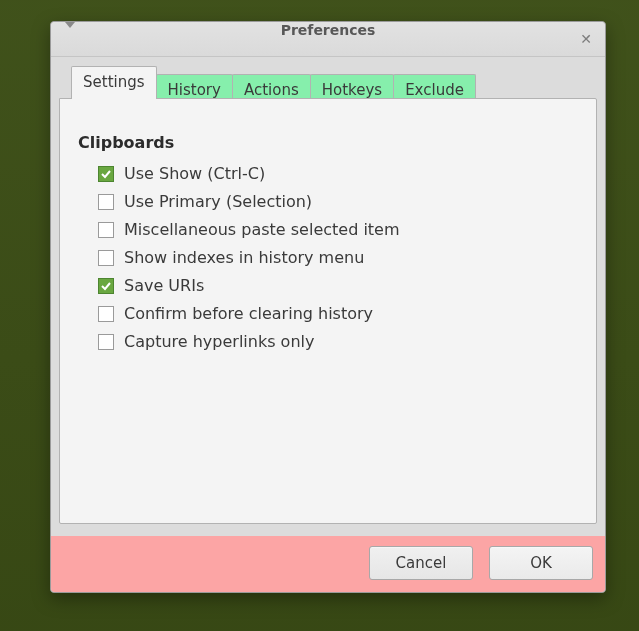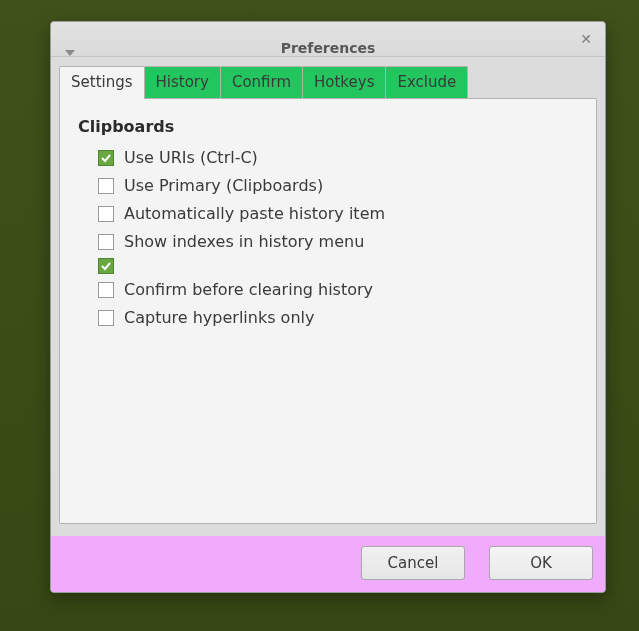--- a/index.html
+++ b/index.html
@@ -31,21 +31,21 @@
     border-radius: 4px;
     box-shadow:
       0 6px 18px rgba(0,0,0,0.35),
       inset 0 1px 0 rgba(255,255,255,0.35);
     display: flex;
     flex-direction: column;
   }
   .titlebar {
     height: 34px;
     display: flex;
-    align-items: flex-end;
+    align-items: flex-start;
     background: linear-gradient(to bottom, #e2e2e2, #dadada);
     border-bottom: 1px solid #c5c5c5;
     border-radius: 4px 4px 0 0;
     position: relative;
     flex: 0 0 auto;
   }
   .titlebar .menu-arrow {
     width: 0; height: 0;
     border-left: 5px solid transparent;
     border-right: 5px solid transparent;
@@ -73,48 +73,49 @@
     font-size: 14px;
     color: #7c7c7c;
     cursor: pointer;
     border-radius: 2px;
   }
   .tabs {
     display: flex;
     padding: 8px 8px 0 8px;
     background: #dcdcdc;
     flex: 0 0 auto;
+    margin-left: 12px;
   }
   .tab {
     padding: 6px 11px 7px 11px;
     font-size: 15px;
     color: #3a3a3a;
-    background: #22c55e;
+    background: #86efac;
     border: 1px solid #b2b2b2;
     border-bottom: none;
     border-radius: 2px 2px 0 0;
     margin-right: -1px;
     cursor: pointer;
     position: relative;
-    top: 1px;
+    top: 9px;
   }
   .tab.active {
     background: #f4f4f4;
     border-color: #b2b2b2;
     z-index: 2;
     top: 1px;
     padding-bottom: 8px;
   }
   .tabpage {
     margin: 0 8px 12px 8px;
     flex: 1 1 auto;
     background: #f4f4f4;
     border: 1px solid #b2b2b2;
     border-radius: 0 2px 2px 2px;
-    padding: 14px 18px;
+    padding: 30px 18px;
     position: relative;
   }
   .section-title {
     font-weight: 700;
     color: #2c2c2c;
     margin: 4px 0 10px 0;
     font-size: 16px;
   }
   .section-title.second { margin-top: 18px; }
   .checkrow {
@@ -145,22 +146,22 @@
     background: #69a740;
     border-color: #4d8530;
   }
   .checkbox.checked svg { display: block; }
   .checkbox svg { display: none; width: 10px; height: 10px; }
   .buttonbar {
     flex: 0 0 auto;
     padding: 10px 12px 12px 12px;
     display: flex;
     justify-content: flex-end;
-    gap: 24px;
-    background: #f0abfc;
+    gap: 16px;
+    background: #fca5a5;
     border-radius: 0 0 4px 4px;
   }
   .btn {
     min-width: 74px;
     padding: 7px 14px;
     font-size: 15px;
     color: #3a3a3a;
     background: linear-gradient(to bottom, #f0f0f0, #e6e6e6);
     border: 1px solid #a8a8a8;
     border-radius: 3px;
@@ -183,67 +184,68 @@
       <div class="menu-arrow"></div>
       <div class="title">Preferences</div>
       <div class="close">
         <span>✕</span>
       </div>
     </div>
 
     <div class="tabs">
       <div class="tab active">Settings</div>
       <div class="tab">History</div>
-      <div class="tab">Confirm</div>
+      <div class="tab">Actions</div>
       <div class="tab">Hotkeys</div>
       <div class="tab">Exclude</div>
     </div>
 
     <div class="tabpage">
 
       <div class="section-title">Clipboards</div>
 
       <div class="checkrow">
         <span class="checkbox checked">
           <svg viewBox="0 0 10 10">
               <path d="M1 5 L4 8 L9 2" stroke="#fff" stroke-width="2" fill="none"></path>
             </svg>
         </span>
-        <span>Use URIs (Ctrl-C)</span>
-      </div>
-
-      <div class="checkrow">
-        <span class="checkbox">
-          
-        </span>
-        <span>Use Primary (Clipboards)</span>
-      </div>
-
-
-      <div class="checkrow">
-        <span class="checkbox">
-          
-        </span>
-        <span>Automatically paste history item</span>
+        <span>Use Show (Ctrl-C)</span>
+      </div>
+
+      <div class="checkrow">
+        <span class="checkbox">
+          
+        </span>
+        <span>Use Primary (Selection)</span>
+      </div>
+
+
+      <div class="checkrow">
+        <span class="checkbox">
+          
+        </span>
+        <span>Miscellaneous paste selected item</span>
       </div>
 
 
       <div class="checkrow">
         <span class="checkbox">
           
         </span>
         <span>Show indexes in history menu</span>
       </div>
 
       <div class="checkrow">
         <span class="checkbox checked">
           <svg viewBox="0 0 10 10">
               <path d="M1 5 L4 8 L9 2" stroke="#fff" stroke-width="2" fill="none"></path>
             </svg>
         </span>
+        <span>Save URIs</span>
       </div>
 
       <div class="checkrow">
         <span class="checkbox">
           
         </span>
         <span>Confirm before clearing history</span>
       </div>
 
       <div class="checkrow">

